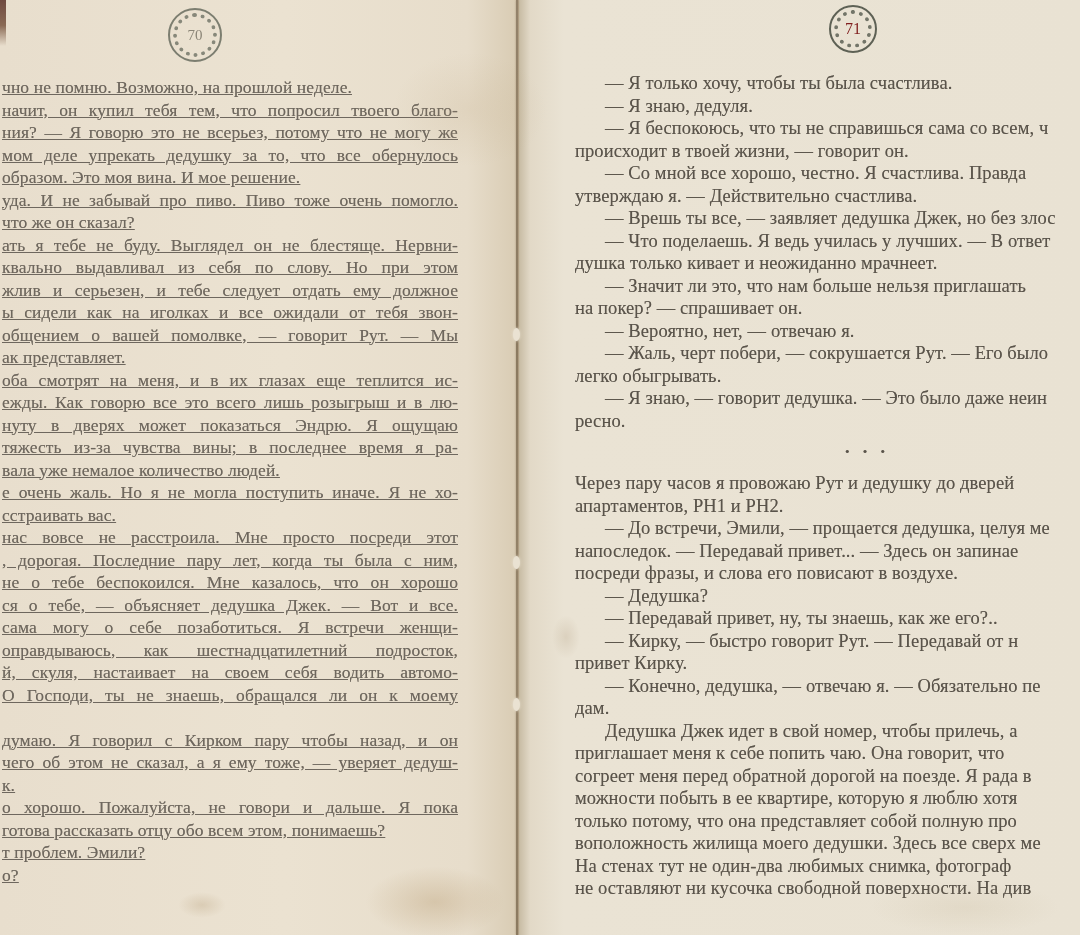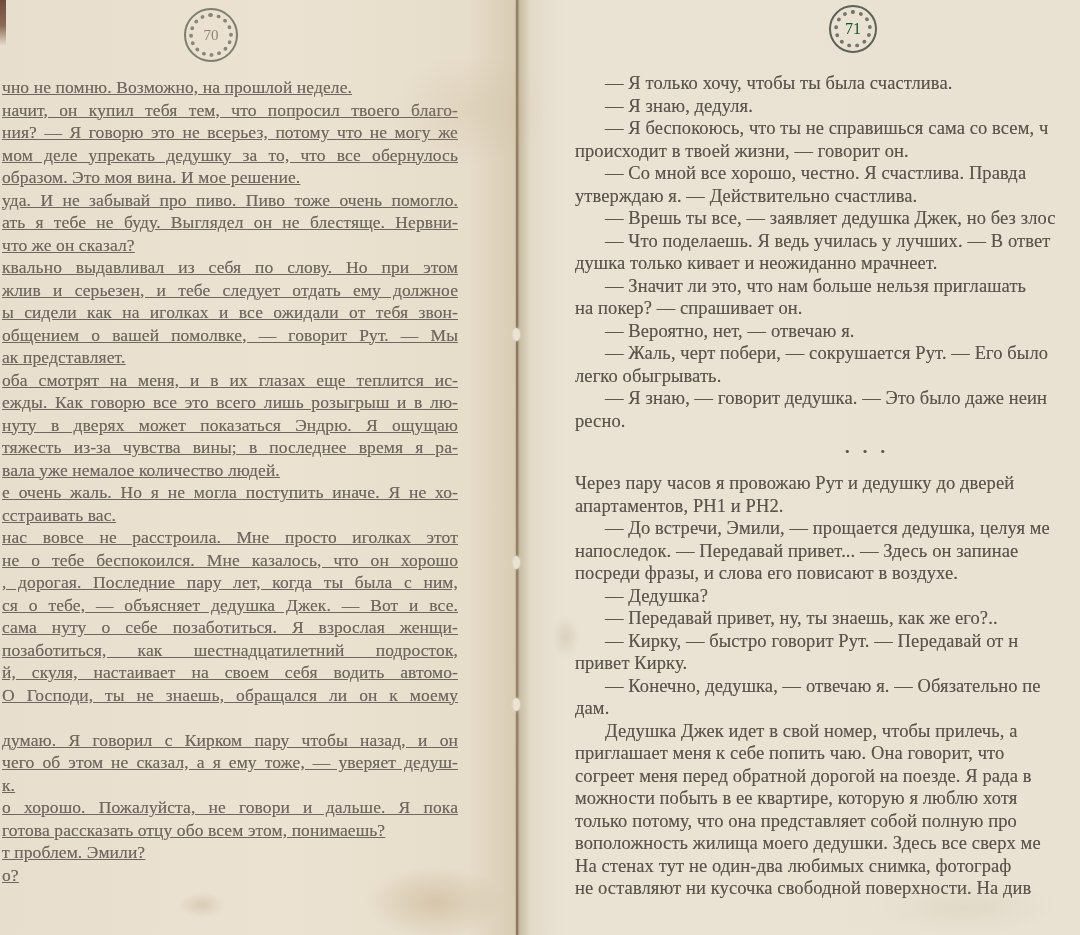--- a/index.html
+++ b/index.html
@@ -33,26 +33,26 @@
     position:absolute;width:7px;height:13px;border-radius:50%;
     background:var(--paper);box-shadow:0 0 3px var(--paper);left:513px;
   }
   .medallion{
     position:absolute;border-radius:50%;display:flex;align-items:center;justify-content:center;
     box-sizing:border-box;
   }
   .medallion .ring{
     border-radius:50%;display:flex;align-items:center;justify-content:center;box-sizing:border-box;
   }
-  .medallion-left{left:184px;top:8px;width:54px;height:54px;border:2px solid rgba(104,108,95,.85);}
+  .medallion-left{left:168px;top:8px;width:54px;height:54px;border:2px solid rgba(104,108,95,.85);}
   .medallion-left .ring{width:44px;height:44px;border:4px dotted rgba(110,114,101,.8);}
   .medallion-left .num{color:#8b8577;font-size:15px;}
   .medallion-right{left:829px;top:5px;width:48px;height:48px;border:2px solid rgba(86,90,78,.95);}
   .medallion-right .ring{width:38px;height:38px;border:4px dotted rgba(94,98,86,.85);}
-  .medallion-right .num{color:#14532d;font-size:16px;}
+  .medallion-right .num{color:#7f1d1d;font-size:16px;}
   .text-col{position:absolute;}
   .line{height:22.5px;line-height:22.5px;letter-spacing:.1px;}
   .left-col{
     left:2px;top:76px;width:456px;color:var(--ink-left);font-size:17.5px;
     text-shadow:0 0 .6px rgba(104,96,84,.55);
   }
   .left-col .line{width:456px;text-decoration:underline;}
   .left-col .line.full{text-align:justify;text-align-last:justify;}
   .right-col{
     left:560px;top:72px;width:530px;color:var(--ink-right);font-size:18.5px;
@@ -103,40 +103,40 @@
   </div>
 </div>
 
 <div class="text-col left-col">
     <div class="line end">чно не помню. Возможно, на прошлой неделе.</div>
     <div class="line full">начит, он купил тебя тем, что попросил твоего благо-</div>
     <div class="line full">ния? — Я говорю это не всерьез, потому что не могу же</div>
     <div class="line full">мом деле упрекать дедушку за то, что все обернулось</div>
     <div class="line end">образом. Это моя вина. И мое решение.</div>
     <div class="line full">уда. И не забывай про пиво. Пиво тоже очень помогло.</div>
+    <div class="line end">что же он сказал?</div>
     <div class="line full">ать я тебе не буду. Выглядел он не блестяще. Нервни-</div>
-    <div class="line end">что же он сказал?</div>
     <div class="line full">квально выдавливал из себя по слову. Но при этом</div>
     <div class="line full">жлив и серьезен, и тебе следует отдать ему должное</div>
     <div class="line full">ы сидели как на иголках и все ожидали от тебя звон-</div>
     <div class="line full">общением о вашей помолвке, — говорит Рут. — Мы</div>
     <div class="line end">ак представляет.</div>
     <div class="line full">оба смотрят на меня, и в их глазах еще теплится ис-</div>
     <div class="line full">ежды. Как говорю все это всего лишь розыгрыш и в лю-</div>
     <div class="line full">нуту в дверях может показаться Эндрю. Я ощущаю</div>
     <div class="line full">тяжесть из-за чувства вины; в последнее время я ра-</div>
     <div class="line end">вала уже немалое количество людей.</div>
     <div class="line full">е очень жаль. Но я не могла поступить иначе. Я не хо-</div>
     <div class="line end">сстраивать вас.</div>
-    <div class="line full">нас вовсе не расстроила. Мне просто иголках этот</div>
+    <div class="line full">нас вовсе не расстроила. Мне просто посреди этот</div>
+    <div class="line full">, дорогая. Последние пару лет, когда ты была с ним,</div>
     <div class="line full">не о тебе беспокоился. Мне казалось, что он хорошо</div>
-    <div class="line full">, дорогая. Последние пару лет, когда ты была с ним,</div>
     <div class="line full">ся о тебе, — объясняет дедушка Джек. — Вот и все.</div>
-    <div class="line full">сама нуту о себе позаботиться. Я взрослая женщи-</div>
-    <div class="line full">позаботиться, как шестнадцатилетний подросток,</div>
+    <div class="line full">сама могу о себе позаботиться. Я встречи женщи-</div>
+    <div class="line full">оправдываюсь, как шестнадцатилетний подросток,</div>
     <div class="line full">й, скуля, настаивает на своем себя водить автомо-</div>
     <div class="line full">О Господи, ты не знаешь, обращался ли он к моему</div>
     <div class="line blank"></div>
     <div class="line full">думаю. Я говорил с Кирком пару чтобы назад, и он</div>
     <div class="line full">чего об этом не сказал, а я ему тоже, — уверяет дедуш-</div>
     <div class="line end">к.</div>
     <div class="line full">о хорошо. Пожалуйста, не говори и дальше. Я пока</div>
     <div class="line end">готова рассказать отцу обо всем этом, понимаешь?</div>
     <div class="line end">т проблем. Эмили?</div>
     <div class="line end">о?</div>

